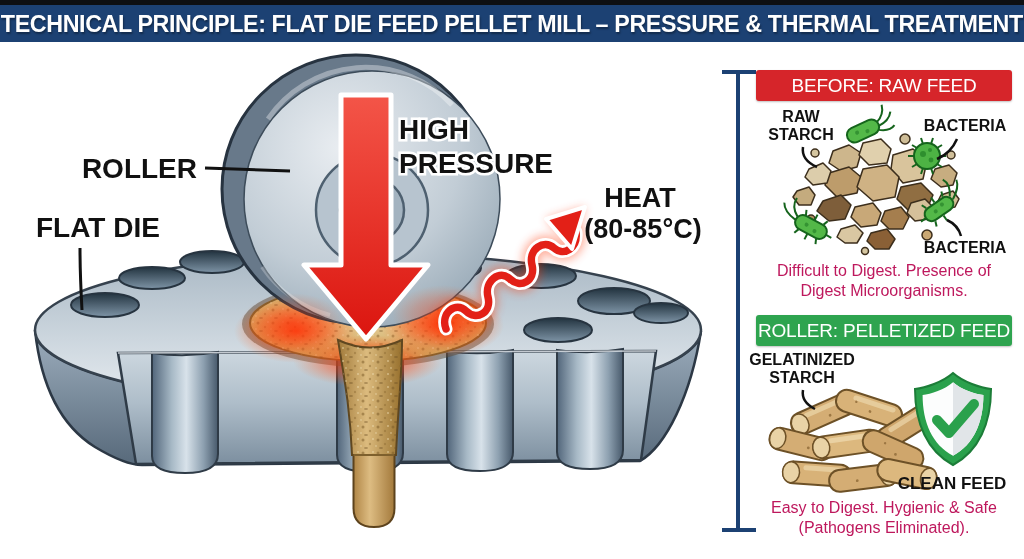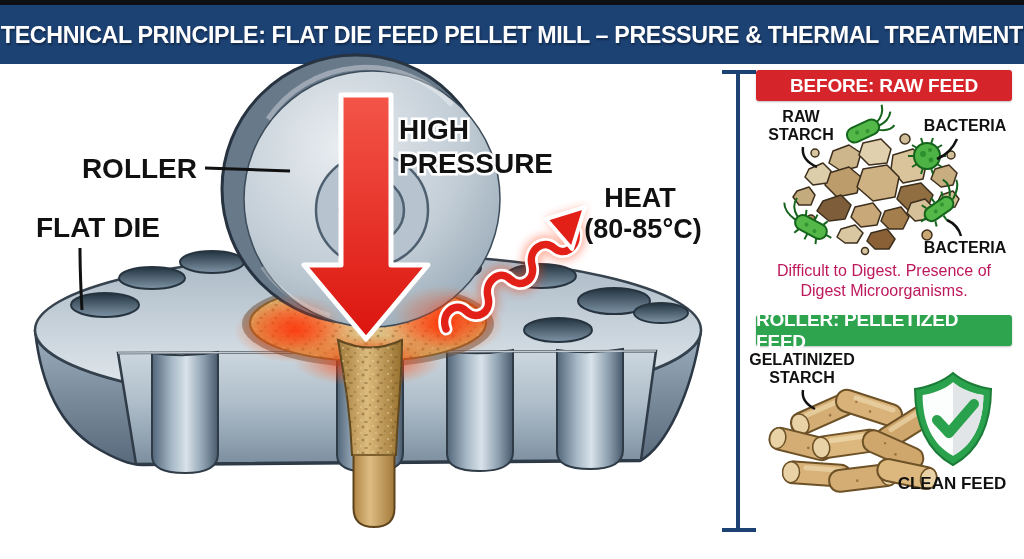--- a/index.html
+++ b/index.html
@@ -1,24 +1,24 @@
 <!DOCTYPE html>
 <html><head>
 <meta charset="utf-8">
 <style>
   html,body{margin:0;padding:0;background:#fff;}
   .stage{position:relative;width:1024px;height:559px;overflow:hidden;background:#fff;
          font-family:"Liberation Sans",sans-serif;}
   .topstrip{position:absolute;left:0;top:0;width:1024px;height:5px;background:#0d0f12;}
-  .titlebar{position:absolute;left:0;top:5px;width:1024px;height:59px;background:#1c4173;
+  .titlebar{position:absolute;left:0;top:5px;width:1024px;height:37px;background:#1c4173;
             display:flex;align-items:center;justify-content:center;}
   .titlebar h1{margin:0;color:#fff;font-size:24px;font-weight:bold;letter-spacing:-0.4px;
                white-space:nowrap;transform:scaleX(0.97);text-shadow:1px 2px 2px rgba(0,0,0,.35);}
   .panel-header{position:absolute;left:756px;width:256px;height:31px;border-radius:3px;
-                color:#fff;font-weight:bold;font-size:19px;letter-spacing:-0.2px;
+                color:#fff;font-weight:normal;font-size:19px;letter-spacing:-0.2px;
                 display:flex;align-items:center;justify-content:center;
                 box-shadow:0 1px 2px rgba(0,0,0,.25);}
   .hdr-before{top:70px;background:#d6252a;}
   .hdr-after{top:315px;background:#2ea44f;}
   .caption{position:absolute;left:748px;width:272px;text-align:center;color:#be185d;
            font-size:16px;line-height:1.28;}
   .cap-before{top:261px;}
   .cap-after{top:498px;}
   svg{display:block;}
   .abs{position:absolute;}
@@ -368,14 +368,18 @@
       </g>
       <path d="M-16,1 L-4,14 L21,-15" fill="none" stroke="#2aa14c" stroke-width="10" stroke-linecap="round" stroke-linejoin="round"></path>
     </g>
 
     <path d="M58,42 Q56,54 70,61" fill="none" stroke="#111" stroke-width="2.5"></path>
     <text class="svgtext" x="57" y="17" font-size="16" text-anchor="middle">GELATINIZED</text>
     <text class="svgtext" x="57" y="35" font-size="16" text-anchor="middle">STARCH</text>
     <text class="svgtext" x="207" y="141" font-size="17" text-anchor="middle">CLEAN FEED</text>
   </svg>
 
+  <div class="caption cap-after">
+    <div>Easy to Digest. Hygienic &amp; Safe</div>
+    <div>(Pathogens Eliminated).</div>
+  </div>
 
 </div>
 
 </body></html>

